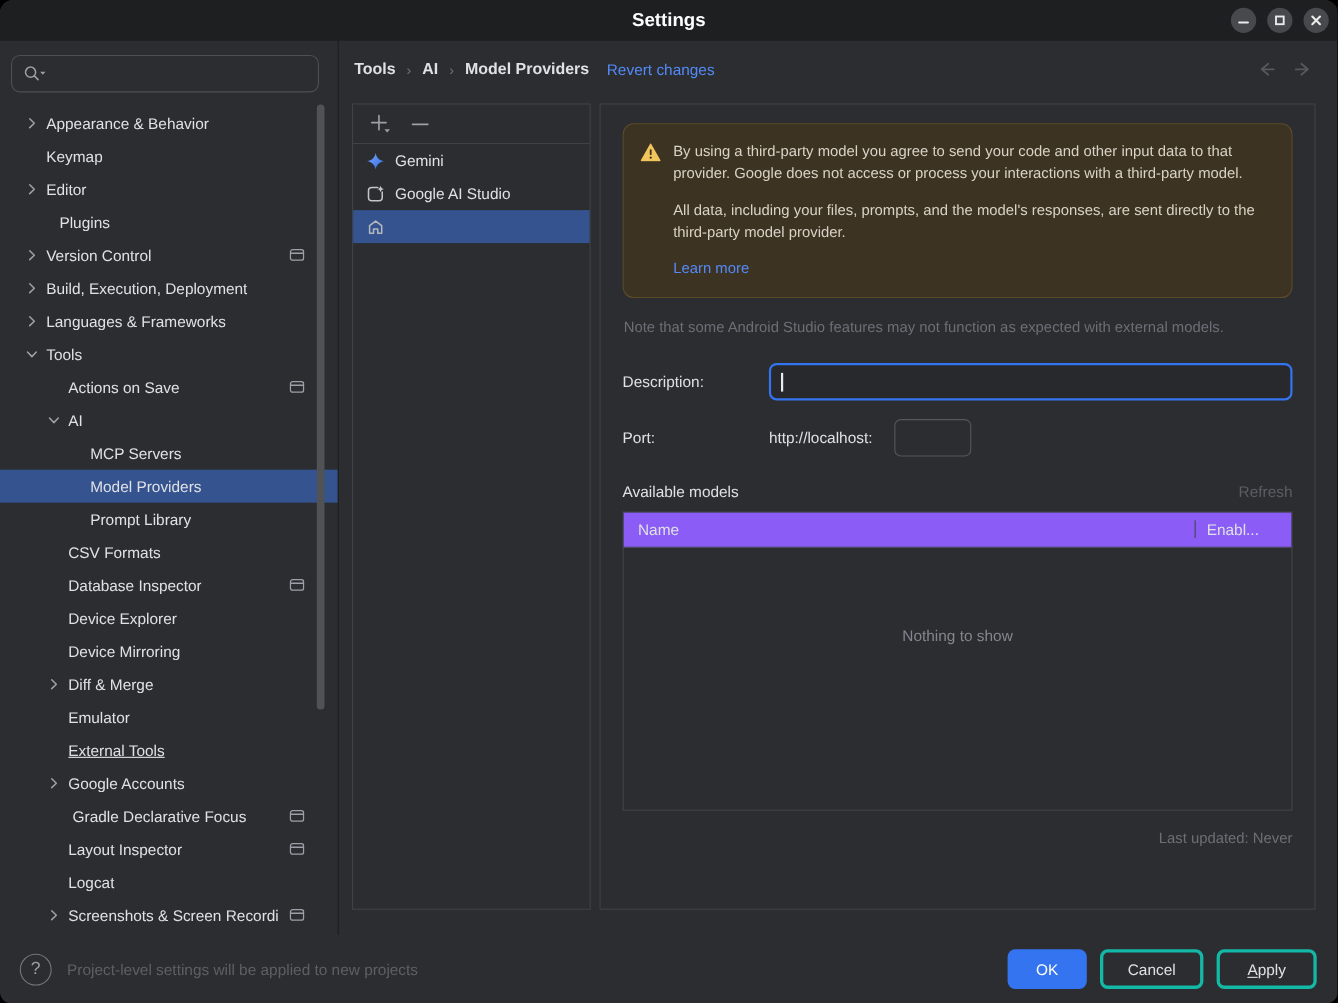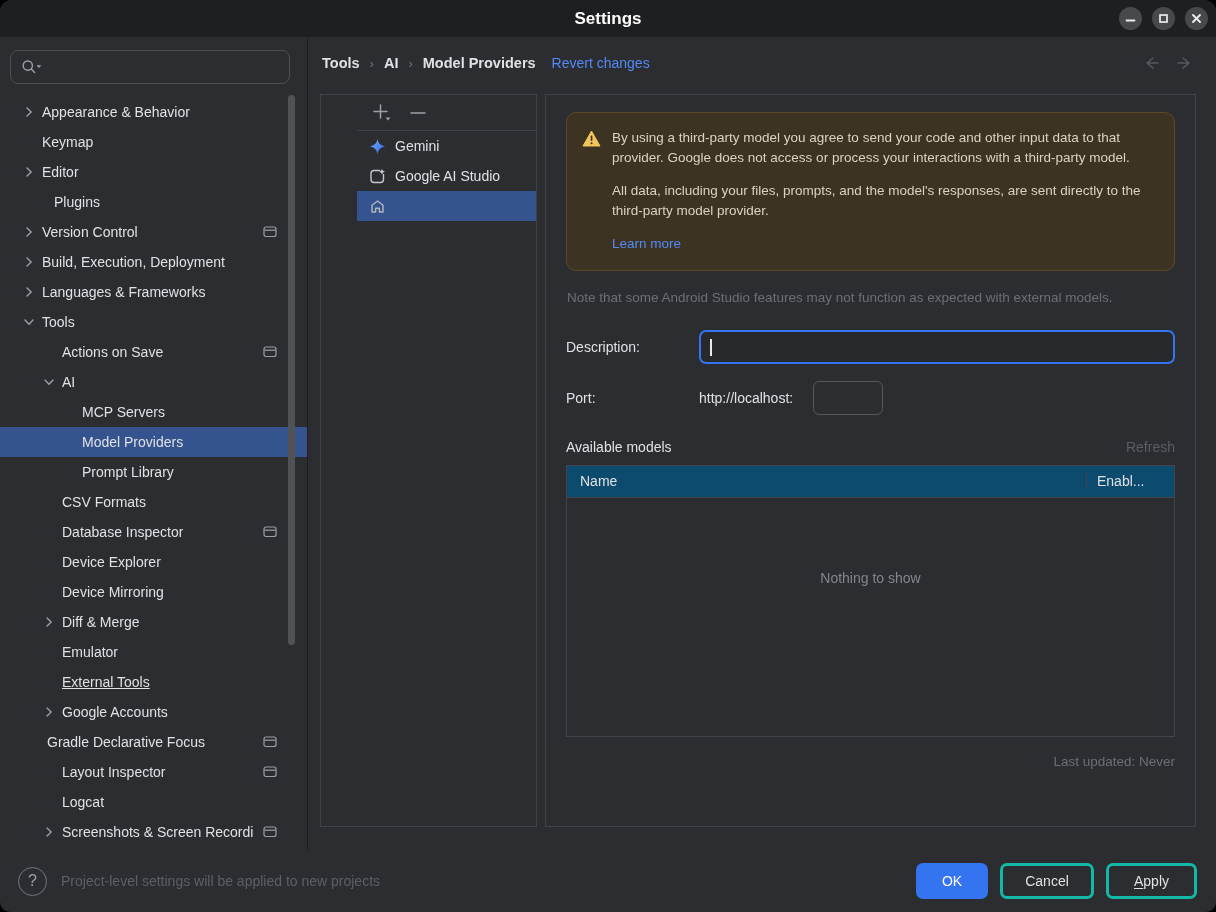--- a/index.html
+++ b/index.html
@@ -30,21 +30,21 @@
   
   .breadcrumbs{height:52px;display:flex;align-items:center;padding:0 20px 0 13px;}
   .crumb{font-weight:600;font-size:14.5px;color:#dfe1e5;}
   .crumb-sep{color:#6f737a;margin:0 10px;font-size:13px;}
   .revert-link{color:#548af7;margin-left:16px;font-size:14px;cursor:pointer;}
   .nav-arrows{margin-left:auto;display:flex;gap:16px;}
   .nav-arrows svg{display:block;}
 
   
   .panels{position:absolute;top:57px;left:11px;right:20px;bottom:23px;display:flex;gap:8px;}
-  .panel{border:1px solid #3f4246;background:#2b2d30;box-sizing:border-box;padding-left:36px;}
+  .panel{border:1px solid #3f4246;background:#2b2d30;box-sizing:border-box;}
   .providers-panel{width:217px;flex:none;position:relative;}
   .providers-toolbar{height:35px;border-bottom:1px solid #3f4246;display:flex;align-items:center;gap:14px;padding-left:14px;}
   .tool-icon{width:22px;height:20px;display:flex;align-items:center;justify-content:center;cursor:pointer;}
   .provider-row{height:30px;display:flex;align-items:center;gap:9px;padding-left:12px;}
   .provider-row.selected{background:#35538f;}
   .provider-row .p-icon{width:17px;height:17px;flex:none;display:flex;align-items:center;justify-content:center;}
 
   .detail-panel{flex:1;padding:17px 20px;overflow:hidden;}
 
   
@@ -65,21 +65,21 @@
   .caret{position:absolute;left:9px;top:7px;width:1.5px;height:17px;background:#e8eaed;}
   .port-prefix{color:#dfe1e5;margin-right:20px;}
   .port-input{width:70px;height:34px;box-sizing:border-box;border:1px solid #55575b;border-radius:6px;background:transparent;}
 
   .avail-row{display:flex;align-items:center;margin-top:24px;}
   .avail-label{color:#dfe1e5;font-size:14px;}
   .refresh-link{margin-left:auto;color:#5a5e64;font-size:14px;}
 
   
   .models-table{margin-top:10px;border:1px solid #43454a;height:272px;box-sizing:border-box;display:flex;flex-direction:column;}
-  .mt-header{height:31px;flex:none;background:#0c4a6e;border-bottom:1px solid #43454a;display:flex;align-items:center;justify-content:center;}
+  .mt-header{height:31px;flex:none;background:#8b5cf6;border-bottom:1px solid #43454a;display:flex;align-items:center;justify-content:center;}
   .mt-col-name{flex:1;padding-left:13px;}
   .mt-col-enabled{width:77px;flex:none;border-left:1px solid #43454a;padding-left:10px;box-sizing:content-box;}
   .mt-body{flex:1;display:flex;justify-content:center;}
   .mt-empty{margin-top:72px;color:#82868d;font-size:14px;}
   .last-updated{margin-top:17px;text-align:right;color:#6b6f76;font-size:13.5px;}
 
   
   .footer{position:absolute;left:0;right:0;bottom:0;height:62px;display:flex;align-items:center;padding:0 19px 0 18px;box-sizing:border-box;}
   .help-circle{width:29px;height:29px;border-radius:50%;border:1.4px solid #72767c;box-sizing:border-box;display:flex;align-items:center;justify-content:center;color:#9da0a8;font-size:16px;cursor:pointer;}
   .footer-hint{margin-left:14px;color:#5c6065;font-size:14px;}
@@ -253,21 +253,21 @@
             <span class="tree-label">External Tools</span>
           </div>
           <div class="tree-row" style="padding-left: 36px;">
             <span class="tree-chevron">
               <svg width="16" height="16" viewBox="0 0 16 16">
                 <path d="M6 4 L10.2 8 L6 12" stroke="#9da0a8" stroke-width="1.4" fill="none" stroke-linecap="round" stroke-linejoin="round"></path>
               </svg>
             </span>
             <span class="tree-label">Google Accounts</span>
           </div>
-          <div class="tree-row" style="padding-left: 21px;">
+          <div class="tree-row" style="padding-left: 40px;">
             <span class="tree-chevron"></span>
             <span class="tree-label">Gradle Declarative Focus</span>
             <span class="tree-badge"><svg width="14" height="13" viewBox="0 0 14 13">
                 <rect x="1" y="2" width="12" height="9.5" rx="2" fill="none" stroke="#9da0a8" stroke-width="1.2"></rect>
                 <line x1="1.4" y1="5.2" x2="12.6" y2="5.2" stroke="#9da0a8" stroke-width="1.2"></line>
               </svg></span>
           </div>
           <div class="tree-row" style="padding-left: 36px;">
             <span class="tree-chevron"></span>
             <span class="tree-label">Layout Inspector</span>

